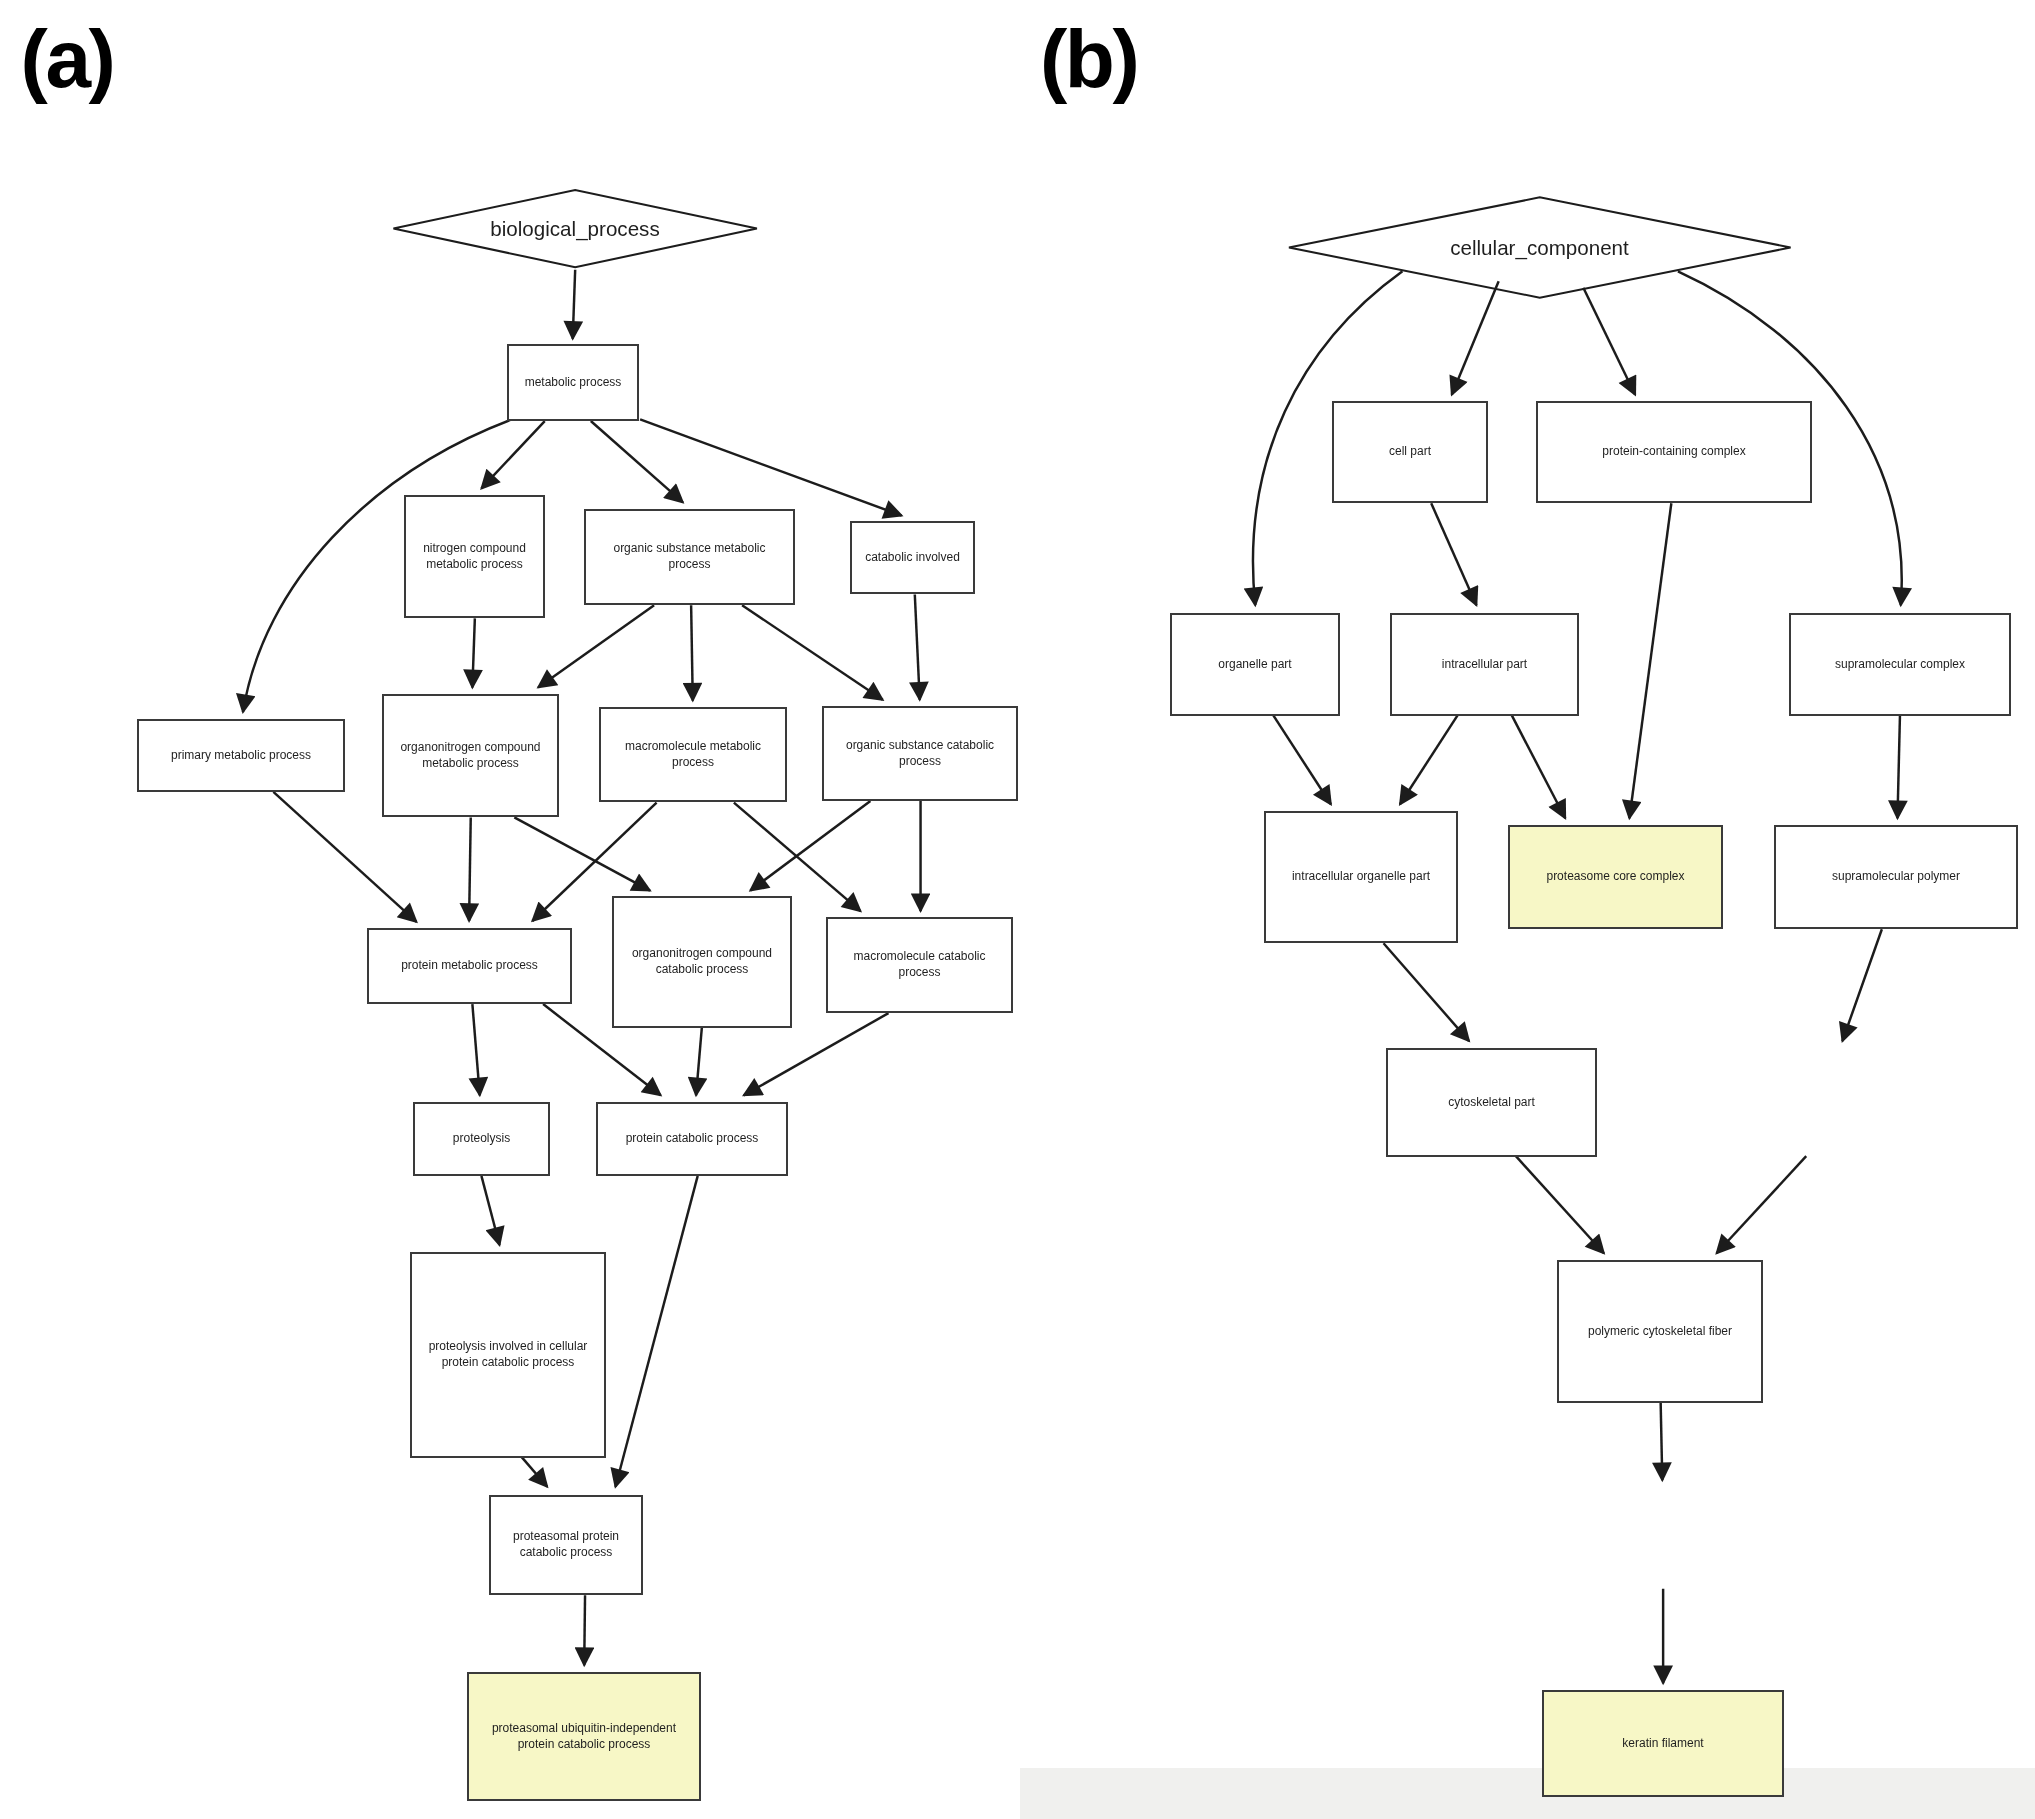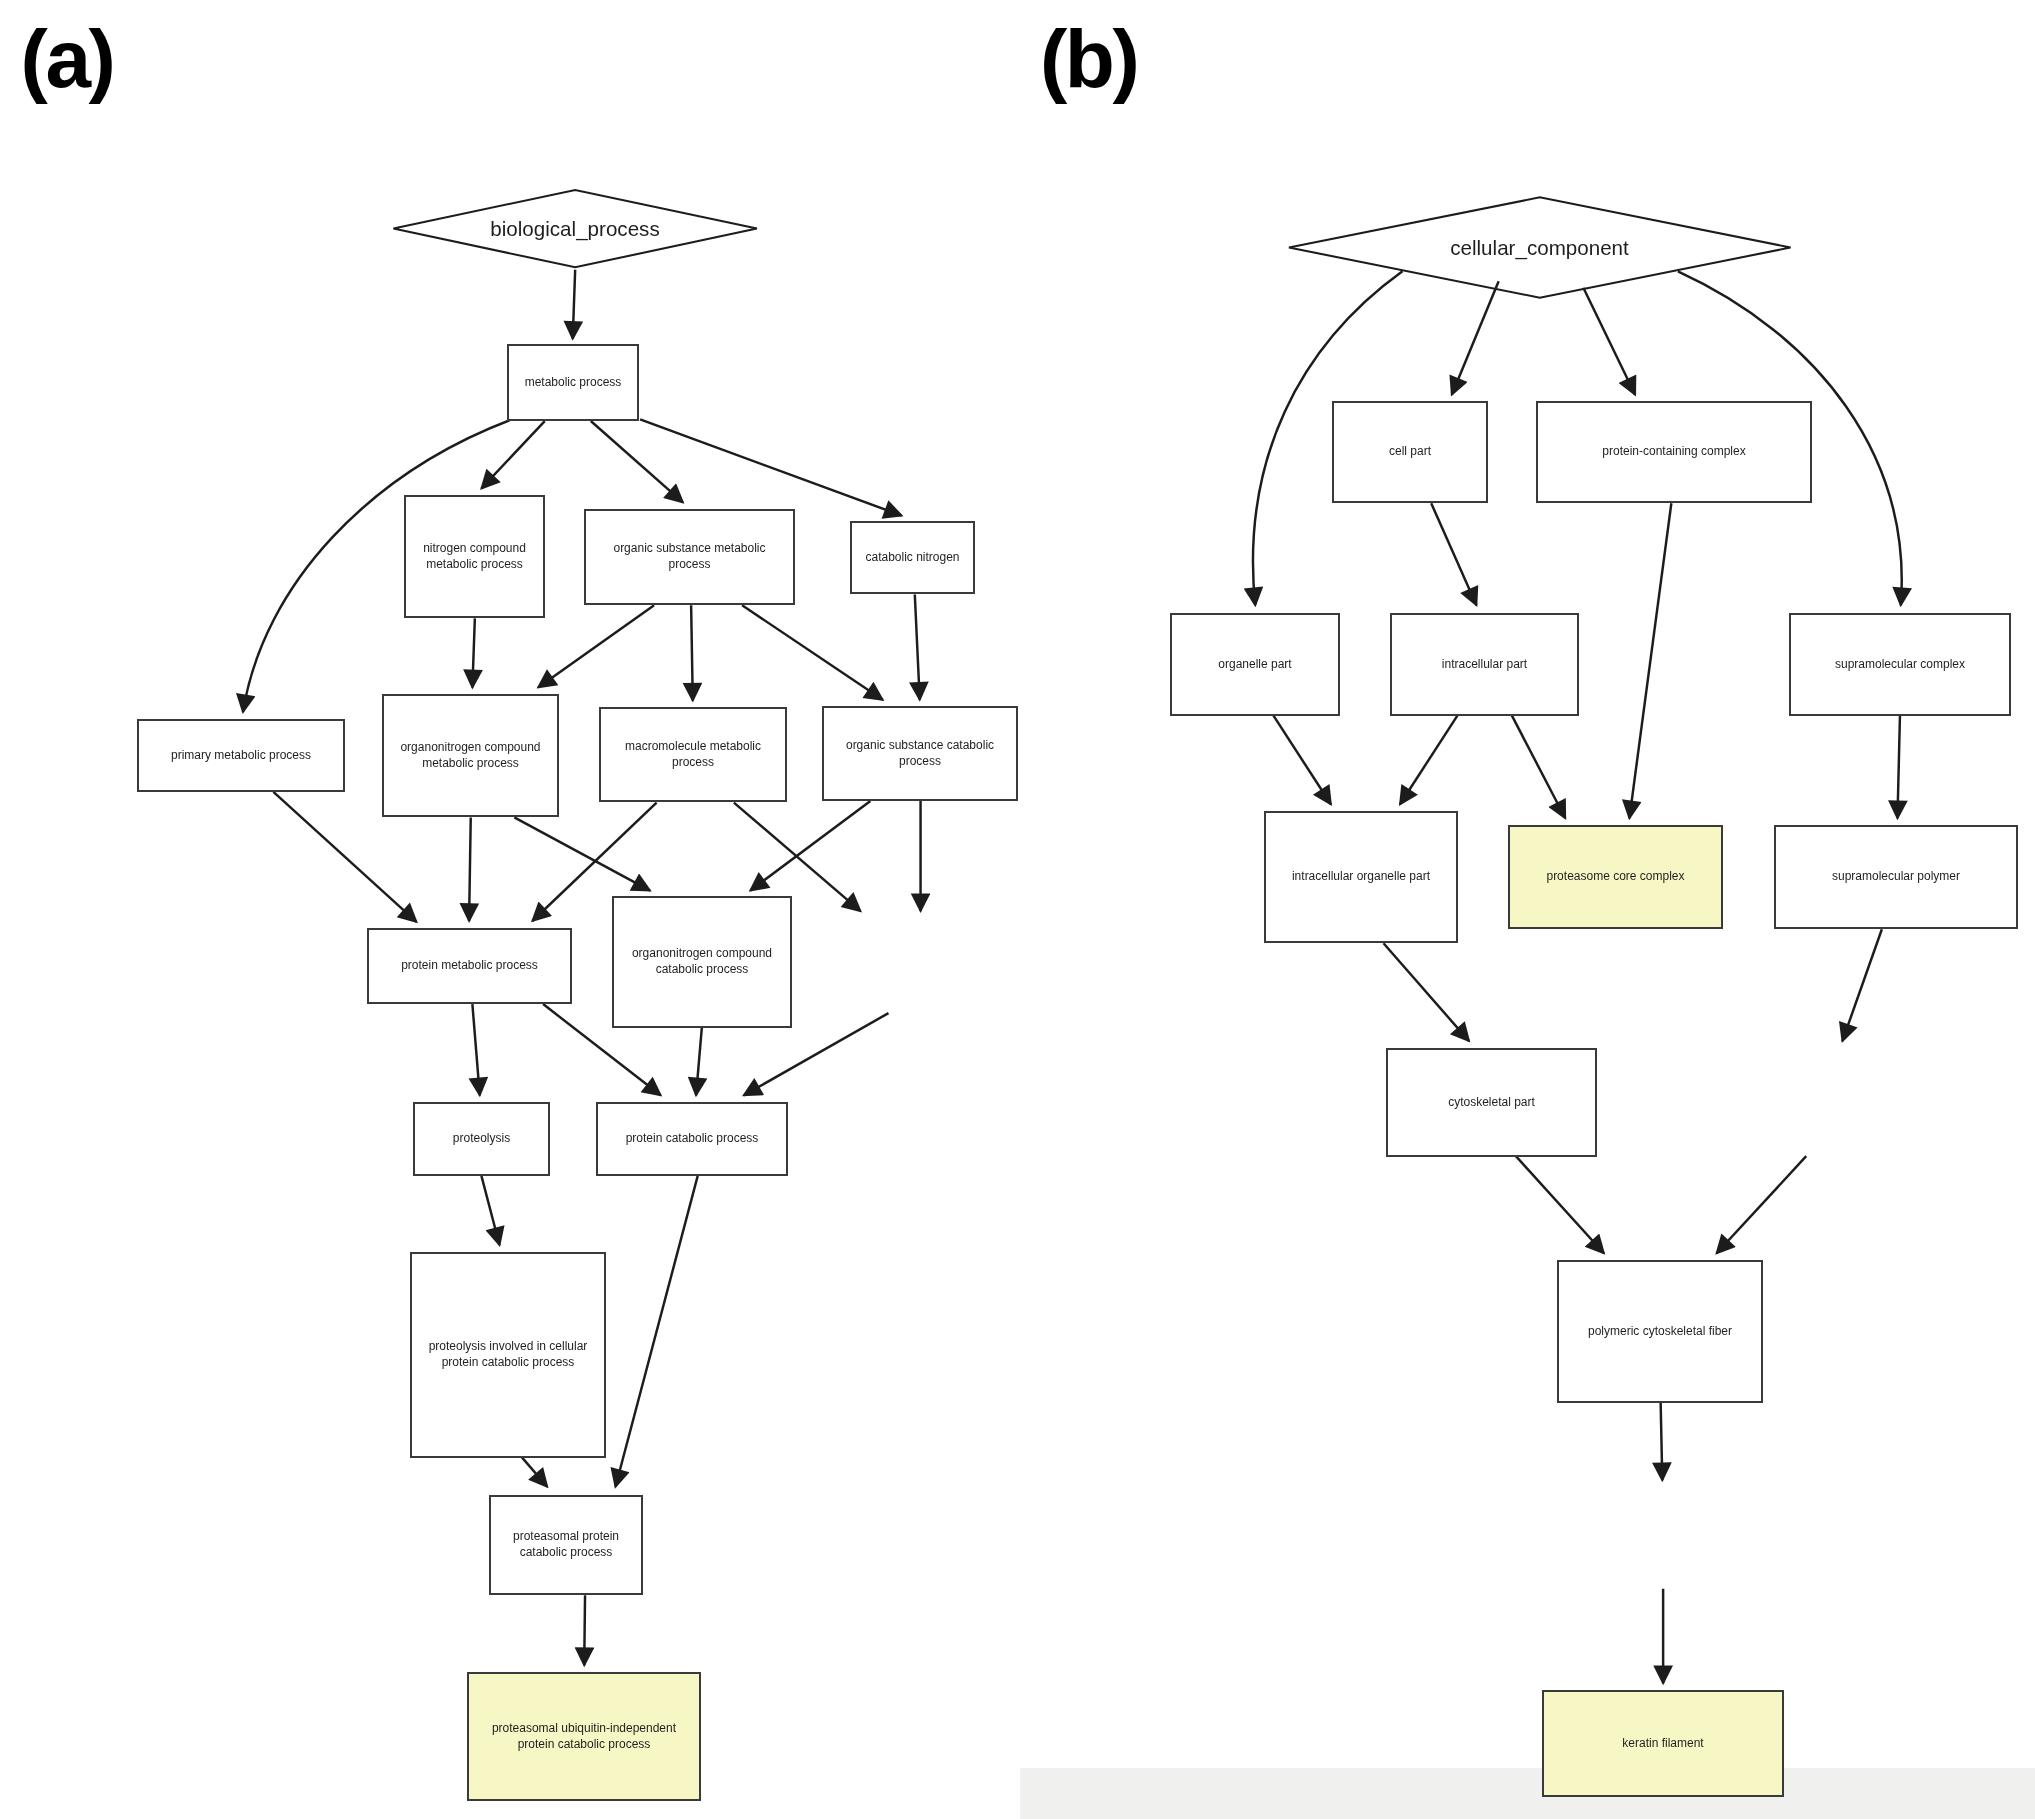--- a/index.html
+++ b/index.html
@@ -98,27 +98,28 @@
 
   <div class="panel-label" style="left:20.6px;top:11.5px;">(a)</div>
   <div class="panel-label" style="left:1040px;top:11.5px;">(b)</div>
 
   <div class="diamond-label" style="left:435px;top:210px;width:280px;height:38px;">biological_process</div>
   <div class="diamond-label" style="left:1375px;top:229px;width:329px;height:38px;">cellular_component</div>
 
   <div class="node" style="left:507px;top:344px;width:132px;height:77px;">metabolic process</div>
   <div class="node" style="left:404px;top:495px;width:141px;height:123px;">nitrogen compound metabolic process</div>
   <div class="node" style="left:584px;top:509px;width:211px;height:96px;">organic substance metabolic process</div>
-  <div class="node" style="left:850px;top:521px;width:125px;height:73px;">catabolic nitrogen</div>
+  <div class="node" style="left:850px;top:521px;width:125px;height:73px;">catabolic involved</div>
   <div class="node" style="left:137px;top:719px;width:208px;height:73px;">primary metabolic process</div>
   <div class="node" style="left:382px;top:694px;width:177px;height:123px;">organonitrogen compound metabolic process</div>
   <div class="node" style="left:599px;top:707px;width:188px;height:95px;">macromolecule metabolic process</div>
   <div class="node" style="left:822px;top:706px;width:196px;height:95px;">organic substance catabolic process</div>
   <div class="node" style="left:367px;top:928px;width:205px;height:76px;">protein metabolic process</div>
   <div class="node" style="left:612px;top:896px;width:180px;height:132px;">organonitrogen compound catabolic process</div>
+  <div class="node" style="left:826px;top:917px;width:187px;height:96px;">macromolecule catabolic process</div>
   <div class="node" style="left:413px;top:1102px;width:137px;height:74px;padding:3.3px 5px;">proteolysis</div>
   <div class="node" style="left:596px;top:1102px;width:192px;height:74px;">protein catabolic process</div>
   <div class="node" style="left:410px;top:1252px;width:196px;height:206px;">proteolysis involved in cellular protein catabolic process</div>
   <div class="node" style="left:489px;top:1495px;width:154px;height:100px;">proteasomal protein catabolic process</div>
   <div class="node hl" style="left:467px;top:1672px;width:234px;height:129px;">proteasomal ubiquitin-independent protein catabolic process</div>
 
   <div class="node pb" style="left:1332px;top:401px;width:156px;height:102px;">cell part</div>
   <div class="node pb" style="left:1536px;top:401px;width:276px;height:102px;">protein-containing complex</div>
   <div class="node pb" style="left:1170px;top:613px;width:170px;height:103px;">organelle part</div>
   <div class="node pb" style="left:1390px;top:613px;width:189px;height:103px;">intracellular part</div>

